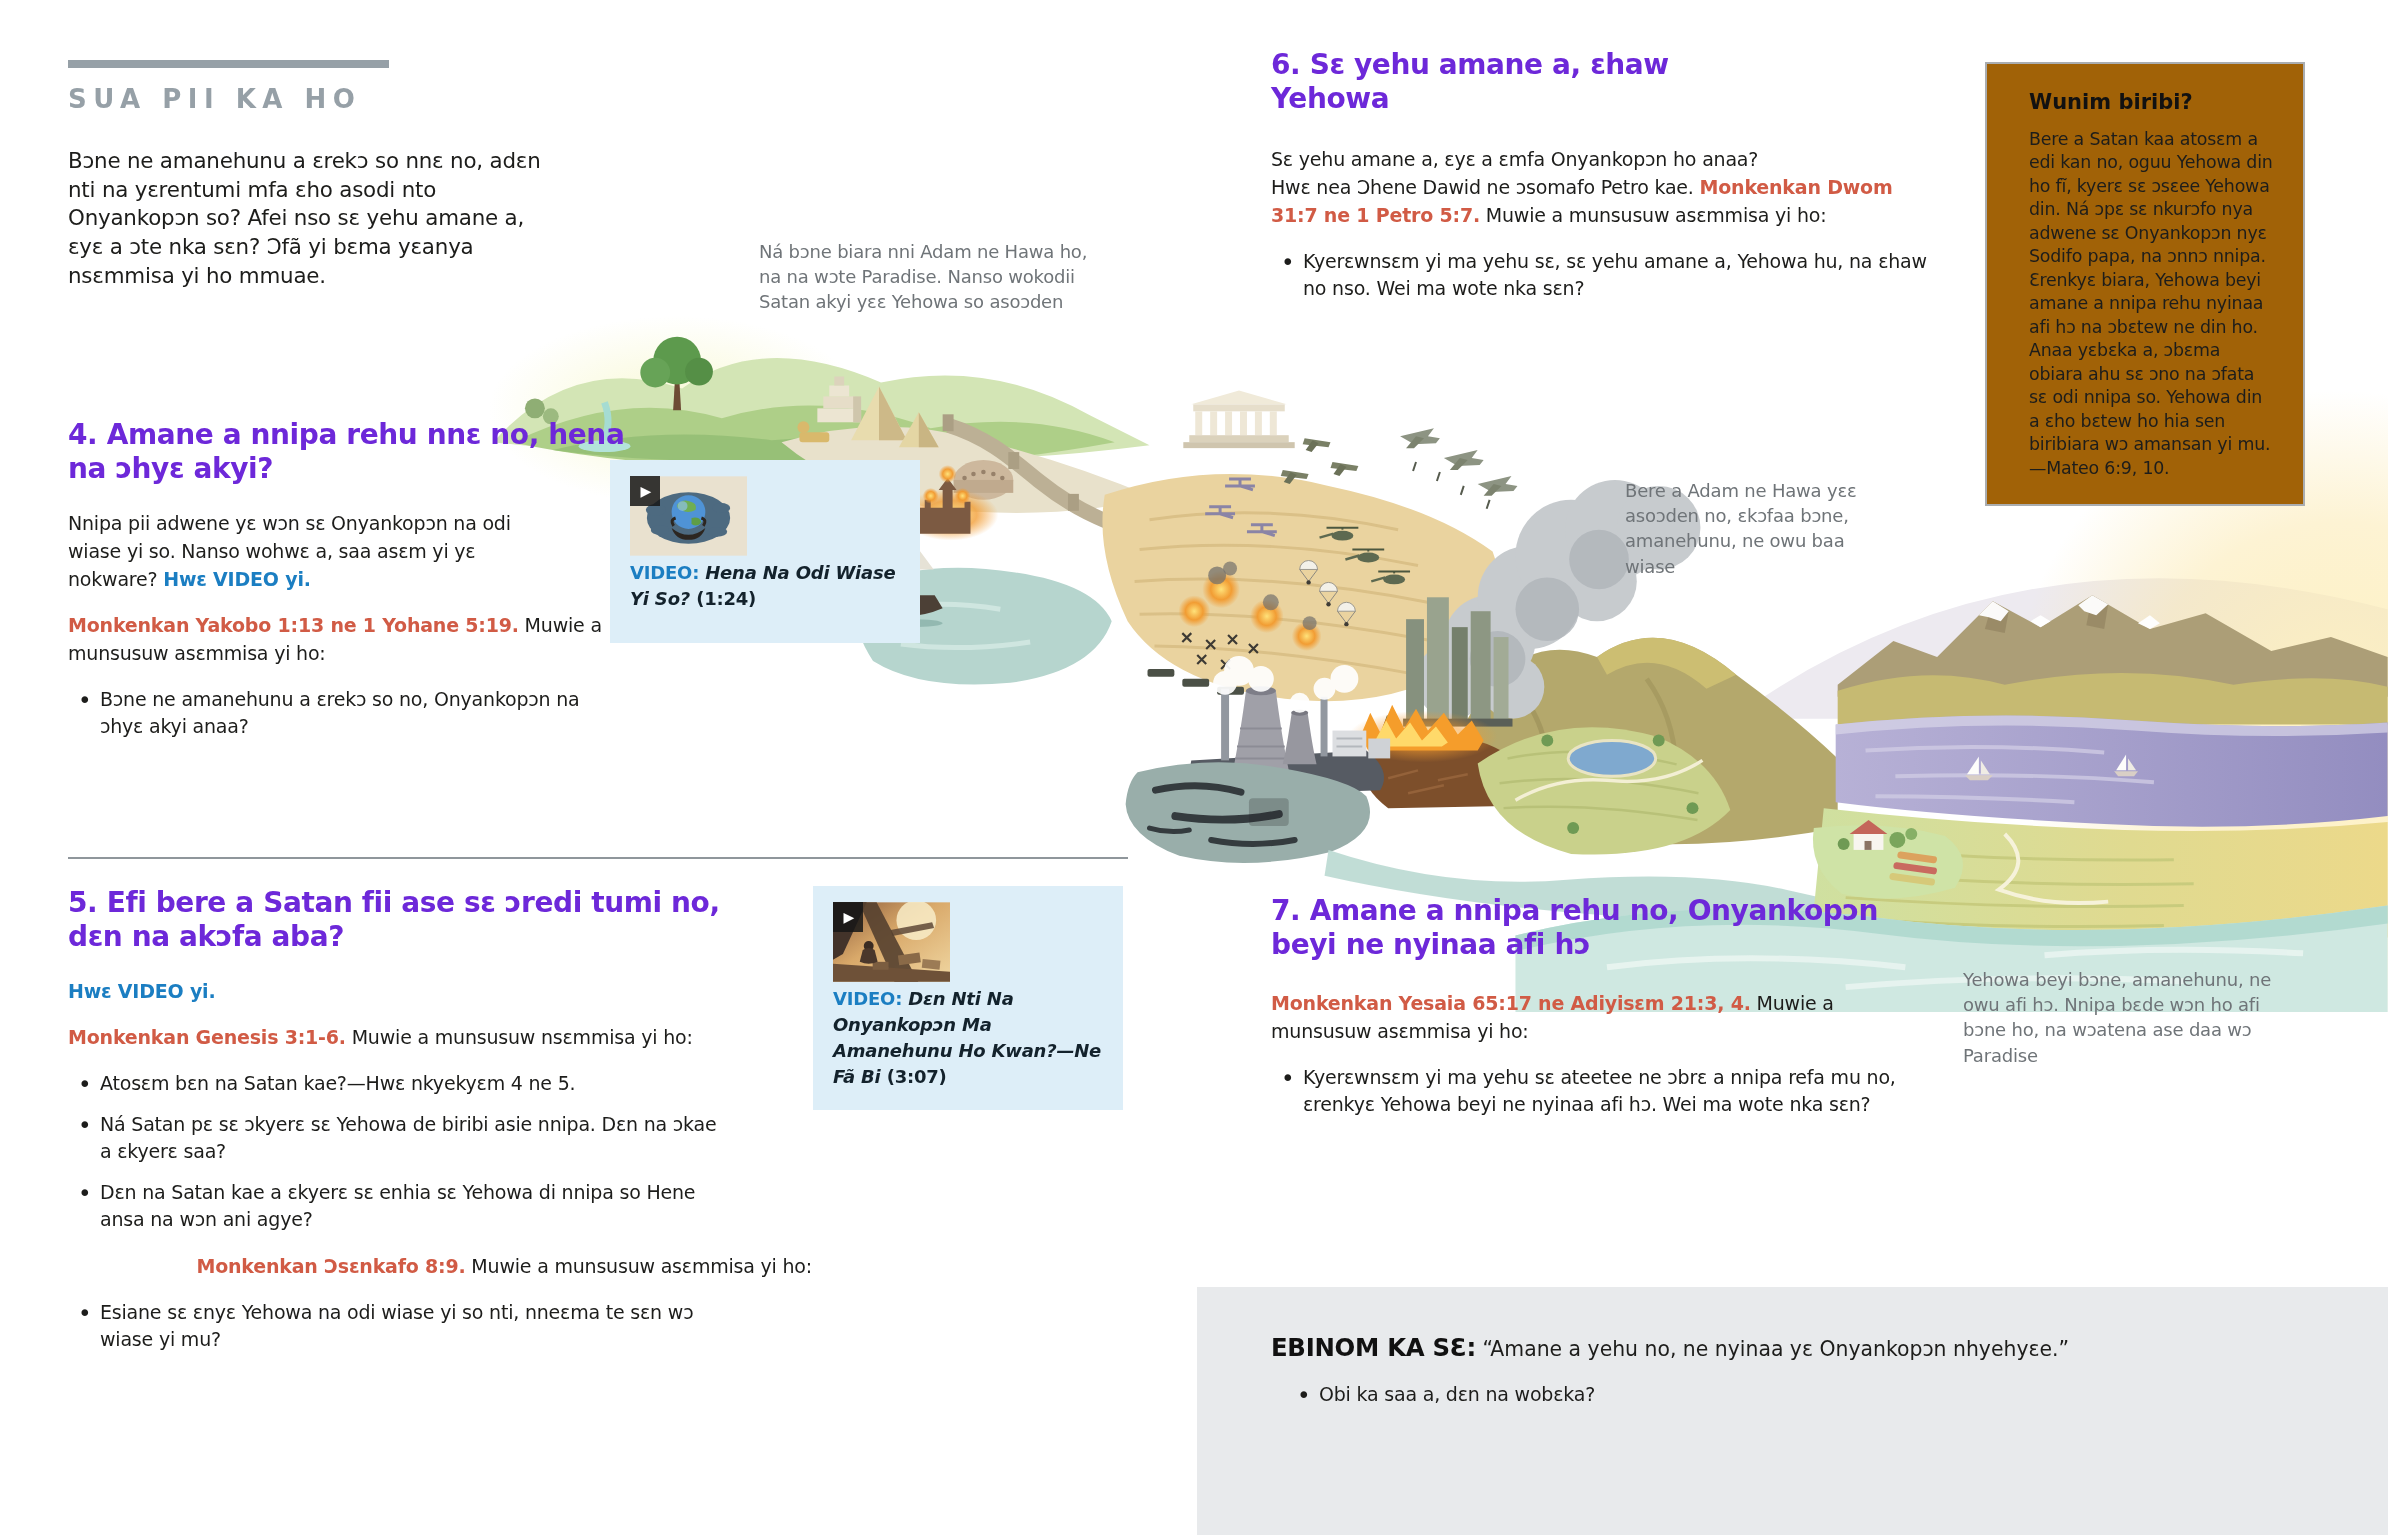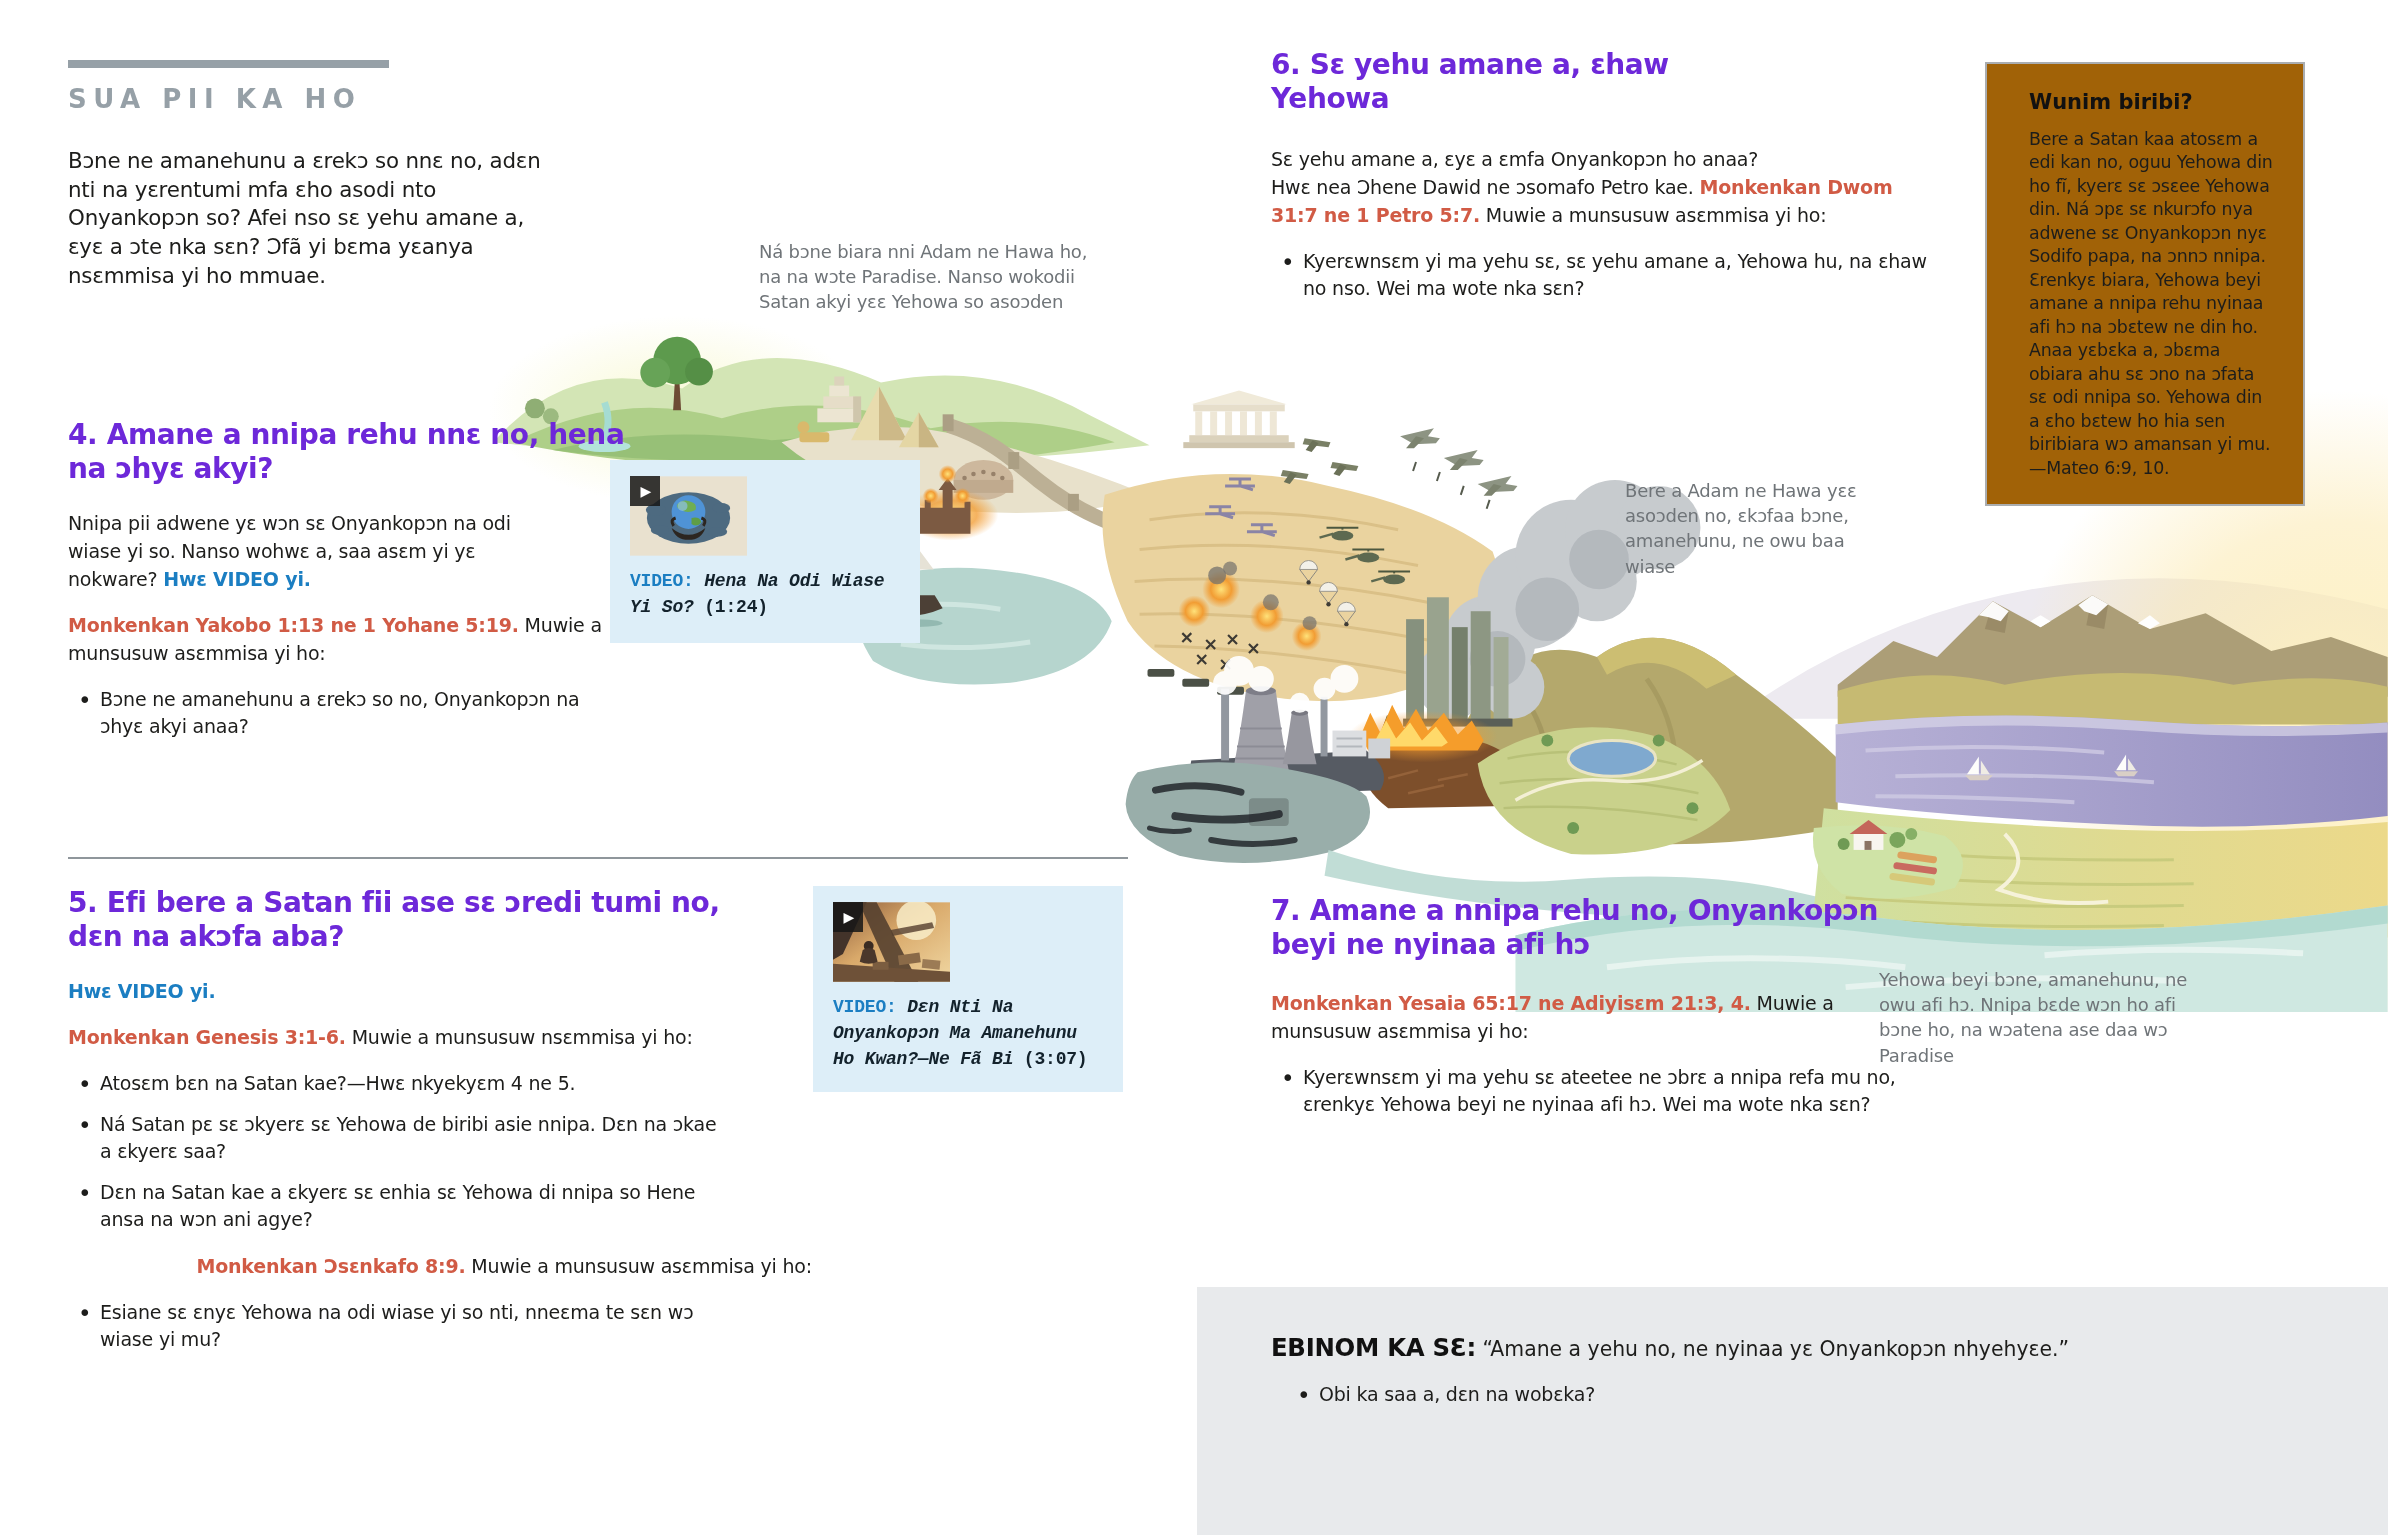--- a/index.html
+++ b/index.html
@@ -40,33 +40,33 @@
   .divider{left:68px;top:857px;width:1060px;height:2px;background:#8f969b;}
   
   .vcard{width:310px;background:#ddeef8;padding:16px 20px 20px 20px;box-sizing:border-box;}
   .vcard1{left:610px;top:460px;min-height:183px;}
   .vcard2{left:813px;top:886px;min-height:195px;}
   .thumb{position:relative;width:117px;height:80px;}
   .thumb svg{display:block;}
   .play{position:absolute;left:0;top:0;width:30px;height:30px;background:rgba(22,22,22,0.85);
         display:flex;align-items:center;justify-content:center;cursor:pointer;}
   .play span{color:#fff;font-size:14px;line-height:1;transform:translateX(1px);}
-  .vlabel{margin-top:12px;font-size:18px;line-height:1.45;font-weight:bold;letter-spacing:-0.2px;color:#13222c;font-family:Liberation Mono, monospace;}
+  .vlabel{margin-top:4px;font-size:18px;line-height:1.45;font-weight:bold;letter-spacing:-0.2px;color:#13222c;}
   .vlabel .v{color:#1b7ec2;}
   .vlabel .t{font-style:italic;}
   
   .wunim{left:1985px;top:62px;width:320px;box-sizing:border-box;background:#a16207;
          border:2px solid #aaadb0;padding:26px 26px 24px 42px;}
   .wunim h3{margin:0 0 14px 0;font-size:21px;font-weight:bold;color:#111;}
   .wunim p{margin:0;font-size:17.4px;line-height:1.35;letter-spacing:-0.2px;color:#1d1d1b;}
   
   .caption{font-size:18px;line-height:1.4;letter-spacing:-0.2px;color:#6f7478;}
   .cap1{left:759px;top:239px;width:348px;}
   .cap2{left:1625px;top:478px;width:267px;}
-  .cap3{left:1879px;top:967px;width:316px;}
+  .cap3{left:1963px;top:967px;width:316px;}
   
   .footerbox{left:1197px;top:1287px;width:1191px;height:249px;background:#e8eaec;box-sizing:border-box;
              padding:44px 60px 0 74px;}
   .footerbox .lead{margin:0;font-size:20.4px;line-height:1.4;color:#1d1d1b;}
   .footerbox .lead .lbl{font-size:24.4px;font-weight:bold;letter-spacing:-0.3px;color:#111;}
   .footerbox ul.bullets{padding-left:16px;}
   
   .illus{left:453px;top:291px;width:1935px;height:721px;pointer-events:none;}
 </style>
 </head>

